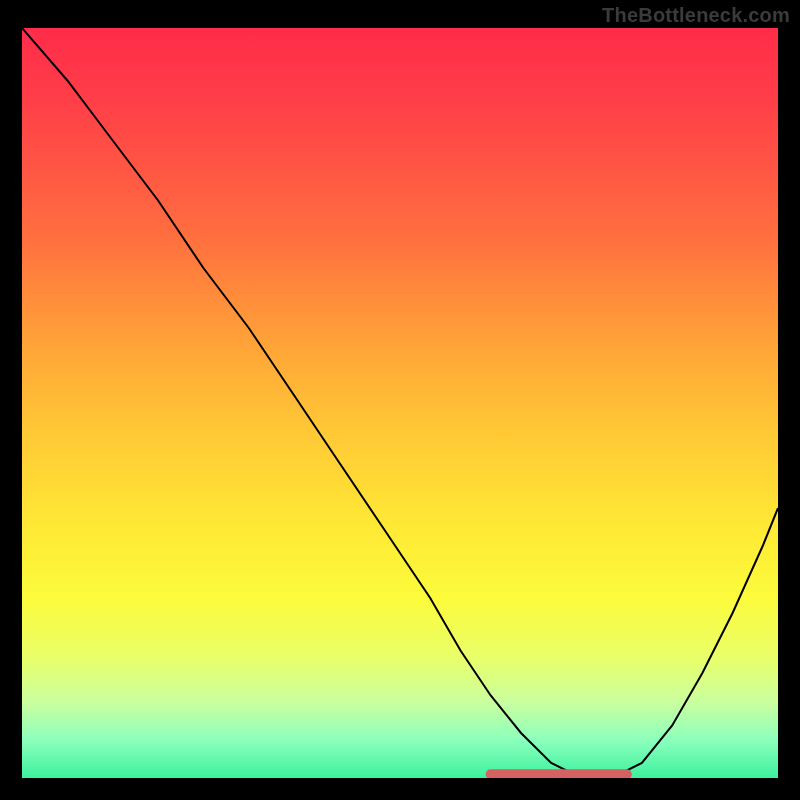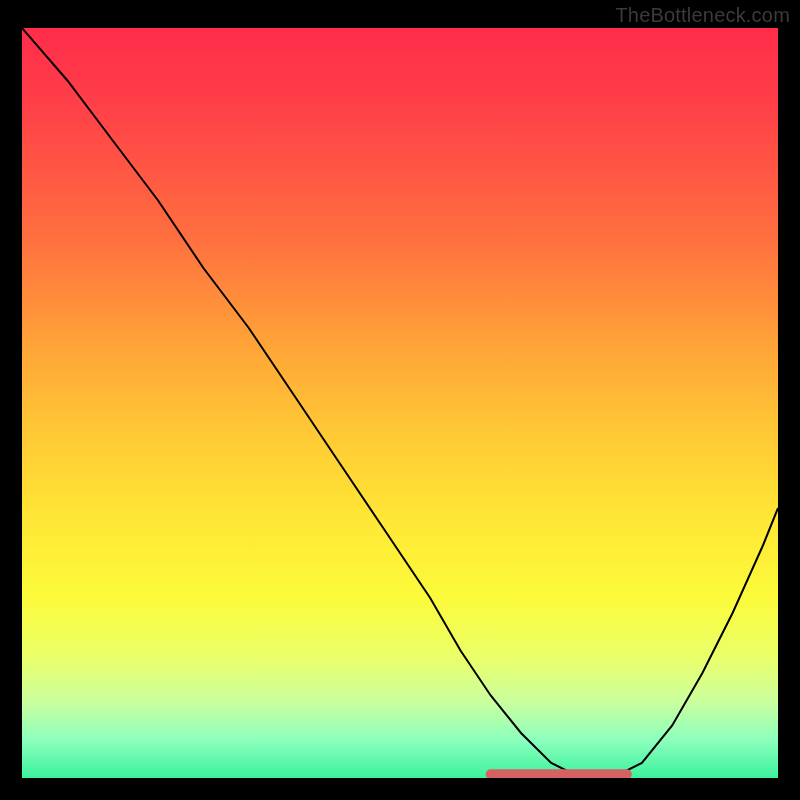--- a/index.html
+++ b/index.html
@@ -16,21 +16,21 @@
     width: 800px;
     height: 800px;
     background: #000;
   }
   .watermark {
     position: absolute;
     top: 4px;
     right: 10px;
     color: #3b3b3b;
     font-size: 20px;
-    font-weight: 400;
+    font-weight: 700;
     letter-spacing: 0.2px;
     z-index: 5;
   }
   .plot-area {
     position: absolute;
     left: 22px;
     top: 28px;
     width: 756px;
     height: 750px;
     overflow: hidden;

